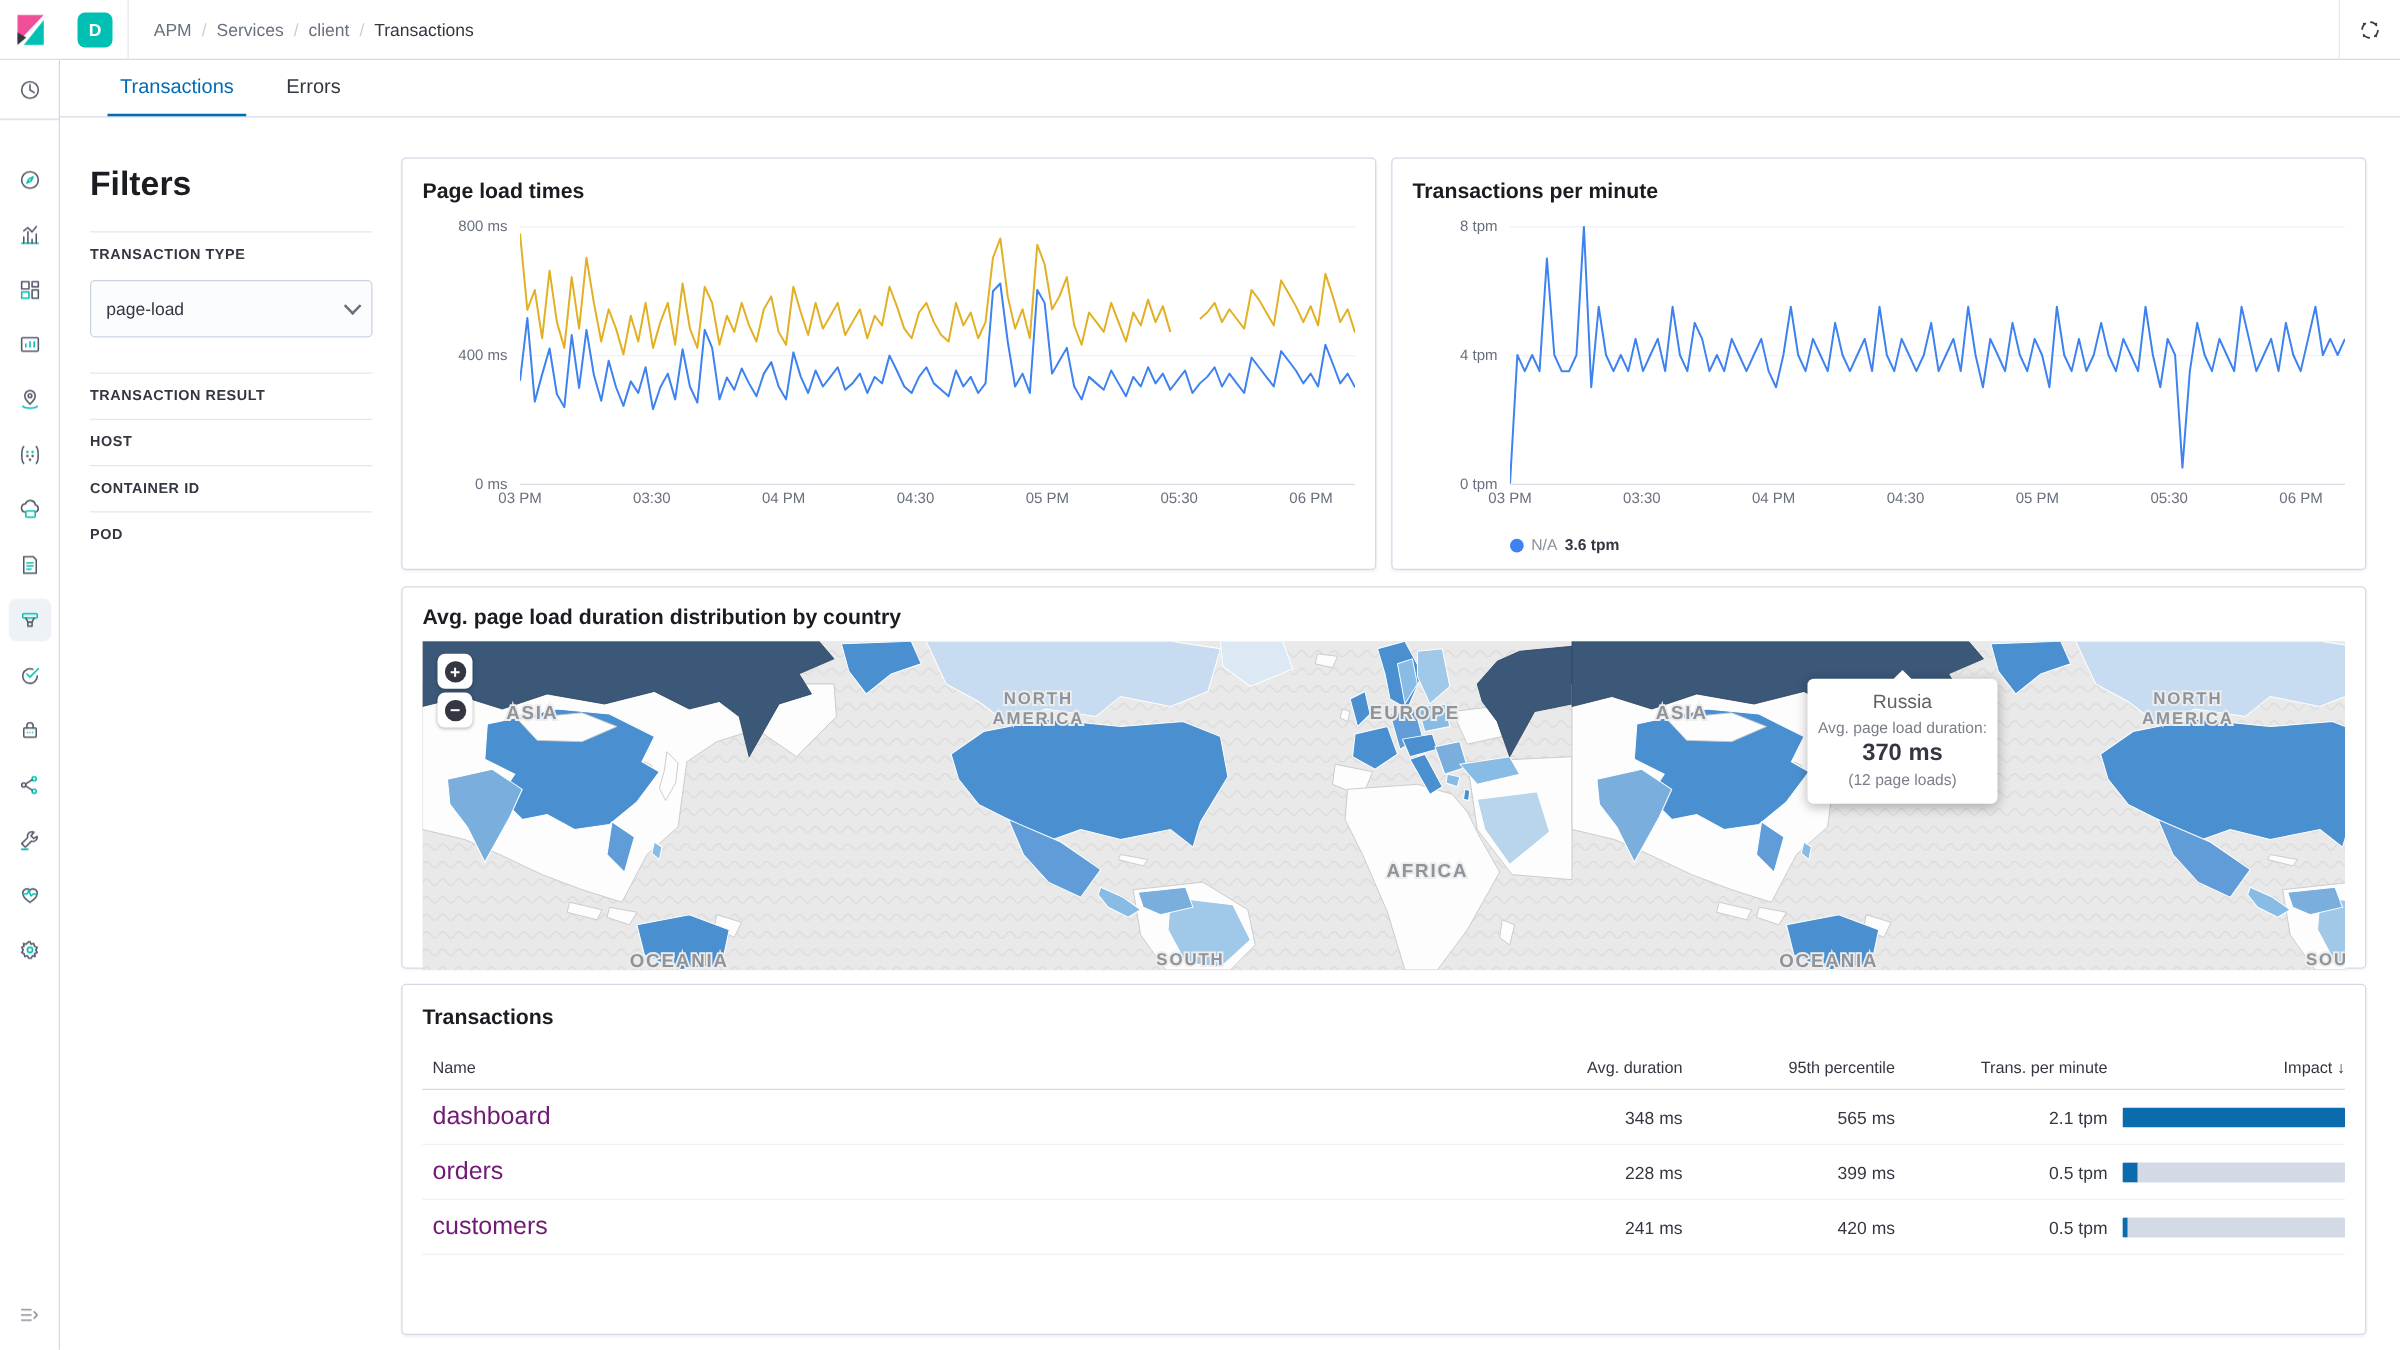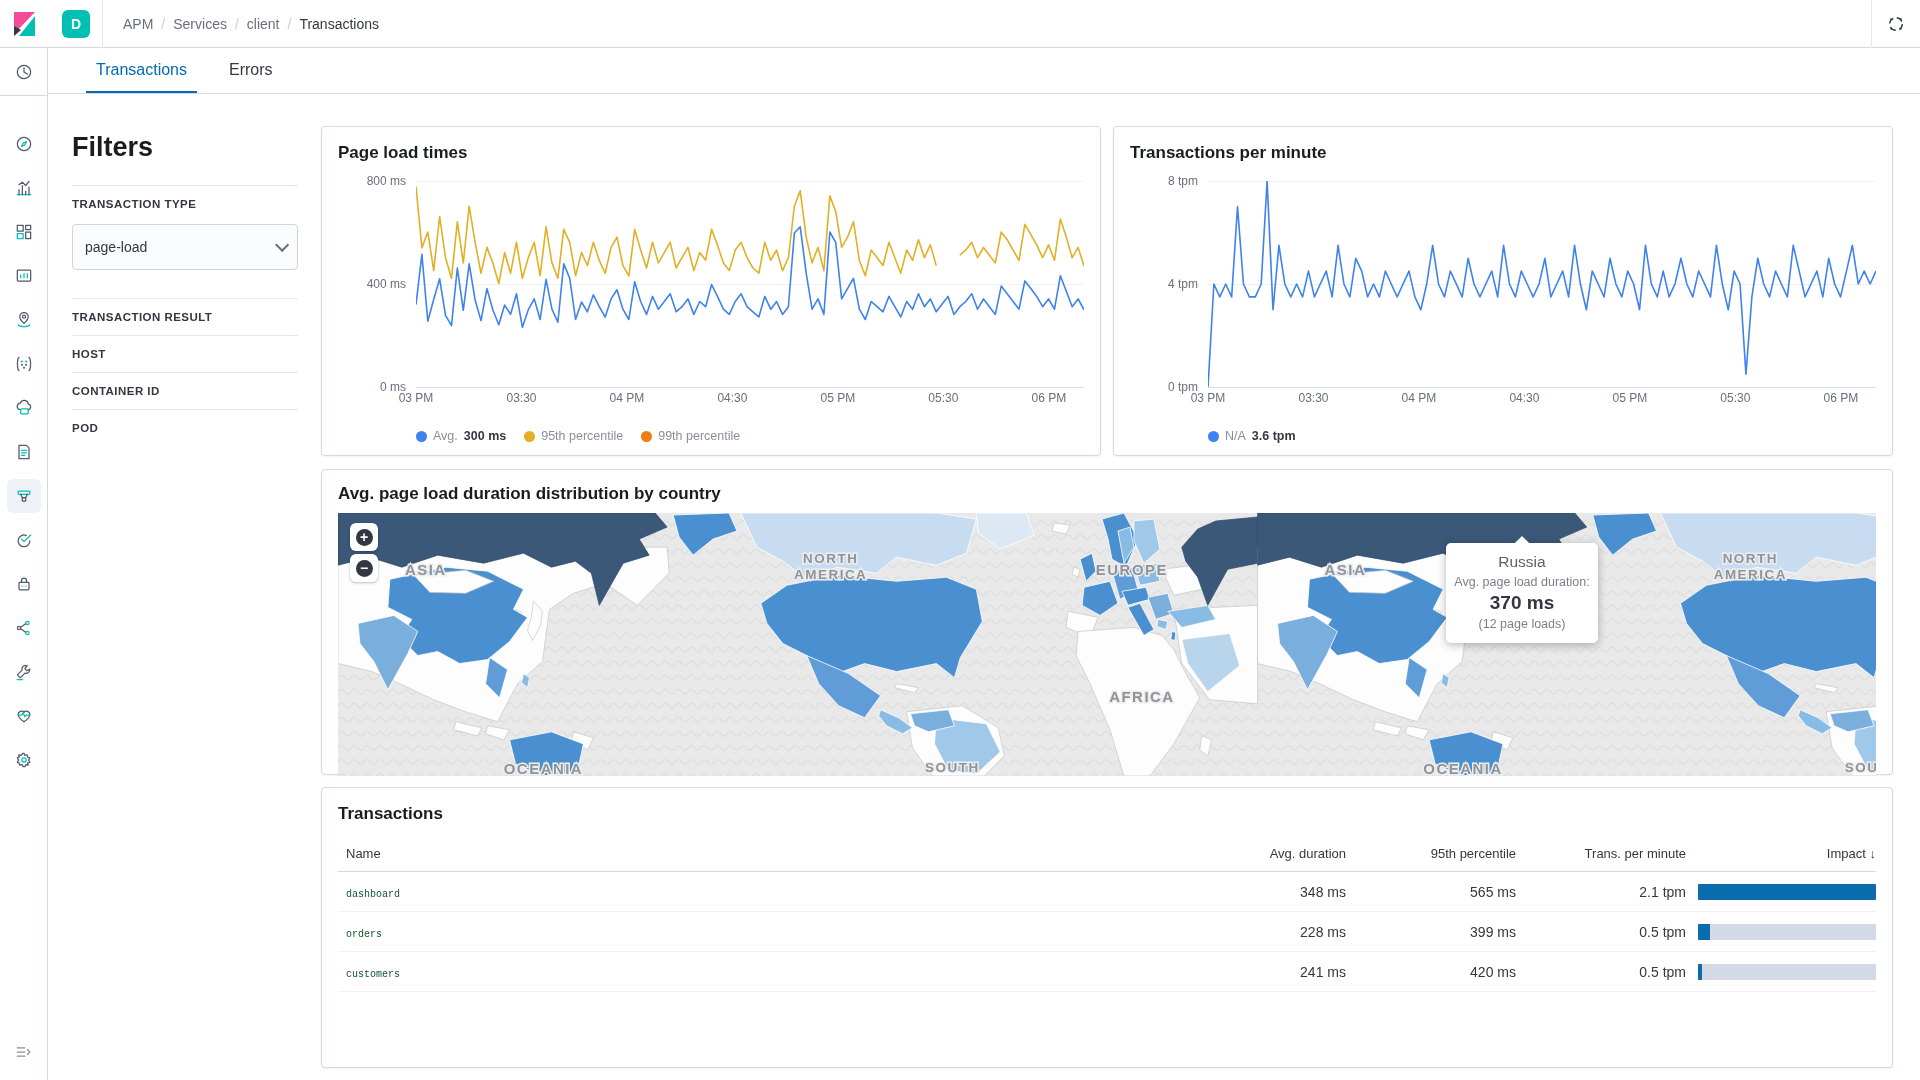--- a/index.html
+++ b/index.html
@@ -99,21 +99,21 @@
 
   
   .table-panel { margin-top:12px; padding:16px 16px 8px; min-height:281px; }
   .tx-table { width:100%; border-collapse:collapse; margin-top:14px; }
   .tx-table th { font-size:13px; font-weight:400; color:#343741; text-align:right;
     padding:8px 0 10px; border-bottom:1px solid #d3dae6; }
   .tx-table th:first-child { text-align:left; padding-left:8px; }
   .tx-table td { font-size:14px; color:#343741; text-align:right; padding:10px 0;
     border-bottom:1px solid #eef1f6; height:40px; }
   .tx-table td:first-child { text-align:left; padding-left:8px; }
-  .tx-link { font-family:Liberation Mono, monospace; font-size:10px; color:#14532d; text-decoration:none; cursor:pointer; }
+  .tx-link { font-family:Liberation Sans, sans-serif; font-size:20px; color:#701a75; text-decoration:none; cursor:pointer; }
   .sort-arrow { font-size:13px; color:#343741; }
   .impact-cell { width:190px; padding-left:12px !important; }
   .impact-track { width:178px; height:16px; background:#d3dae6; border-radius:1px; overflow:hidden; margin-left:auto; }
   .impact-fill { height:100%; background:#0a6cad; }
   td.num { width:170px; }
 </style>
 </head>
 <body>
 
 <header class="top-header">
@@ -354,35 +354,20 @@
         </div>
         <div class="xaxis" id="xaxis1">
             <span class="xlabel" style="left: 0%;">03 PM</span>
             <span class="xlabel" style="left: 15.7895%;">03:30</span>
             <span class="xlabel" style="left: 31.5789%;">04 PM</span>
             <span class="xlabel" style="left: 47.3684%;">04:30</span>
             <span class="xlabel" style="left: 63.1579%;">05 PM</span>
             <span class="xlabel" style="left: 78.9474%;">05:30</span>
             <span class="xlabel" style="left: 94.7368%;">06 PM</span>
           </div>
-        <div class="legend">
-          <span class="legend-item">
-            <span class="legend-dot" style="background: rgb(62, 130, 240);"></span>
-            <span>Avg.</span>
-            <span class="legend-val">300 ms</span>
-          </span>
-          <span class="legend-item">
-            <span class="legend-dot" style="background: rgb(226, 176, 37);"></span>
-            <span>95th percentile</span>
-          </span>
-          <span class="legend-item">
-            <span class="legend-dot" style="background: rgb(240, 125, 18);"></span>
-            <span>99th percentile</span>
-          </span>
-        </div>
       </section>
 
       <section class="panel chart-panel">
         <div class="panel-title">Transactions per minute</div>
         <div class="chart-body">
           <div class="yaxis">
             <span class="ytick" style="top:0">8 tpm</span>
             <span class="ytick" style="top:50%">4 tpm</span>
             <span class="ytick" style="top:100%">0 tpm</span>
           </div>

